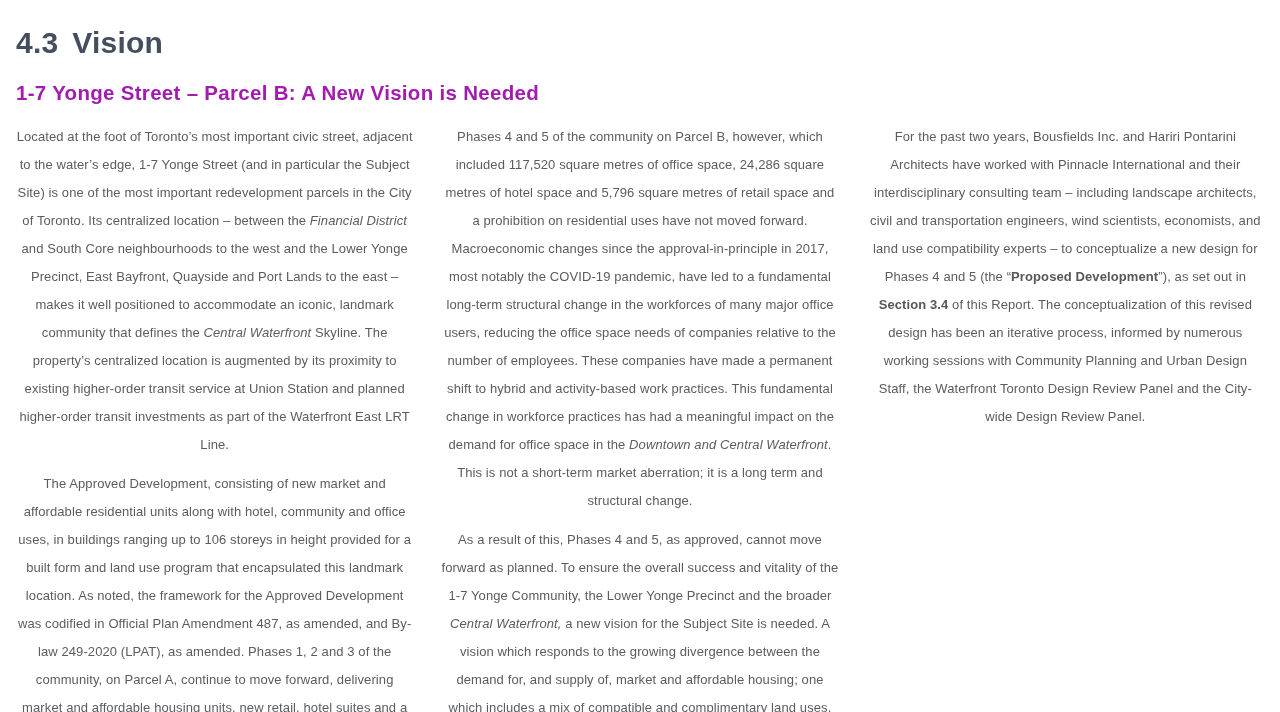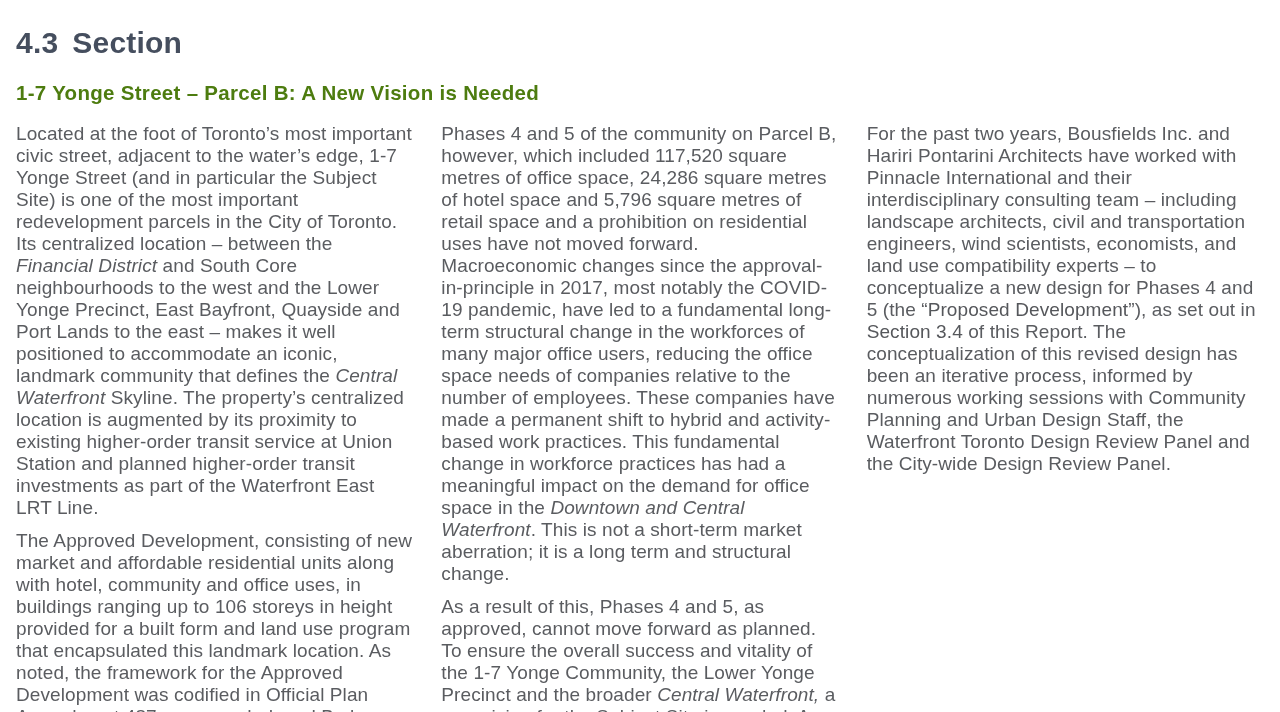--- a/index.html
+++ b/index.html
@@ -29,46 +29,46 @@
     letter-spacing: 0.2px;
   }
   h1.section-heading .section-number {
     margin-right: 14px;
   }
   h2.subsection-heading {
     margin: 22px 0 0 0;
     font-size: 20.5px;
     line-height: 1.2;
     font-weight: 700;
-    color: #4d7c0f;
+    color: #a21caf;
     letter-spacing: 0.3px;
   }
   .columns {
     margin-top: 17px;
     display: grid;
     grid-template-columns: repeat(3, 1fr);
     column-gap: 28px;
   }
   .col p {
     margin: 0 0 11px 0;
-    font-size: 19px;
-    line-height: 22px;
+    font-size: 13px;
+    line-height: 28px;
     color: #5a5c60;
     letter-spacing: 0.1px;
-    text-align: left;
+    text-align: center;
   }
   .col p span.it { font-style: italic; }
-  .col p span.bd { font-weight: 400; color: #55575b; }
+  .col p span.bd { font-weight: 700; color: #55575b; }
 </style>
 </head>
 <body>
 
 <main class="page">
   <h1 class="section-heading">
-    <span class="section-number">4.3</span><span>Section</span>
+    <span class="section-number">4.3</span><span>Vision</span>
   </h1>
   <h2 class="subsection-heading">1-7 Yonge Street – Parcel B: A New Vision is Needed</h2>
   <div class="columns">
     <div class="col">
         <p><span>Located at the foot of Toronto’s most important civic street, adjacent to the water’s edge, 1-7 Yonge Street (and in particular the Subject Site) is one of the most important redevelopment parcels in the City of Toronto. Its centralized location – between the </span><span class="it">Financial District</span><span> and South Core neighbourhoods to the west and the Lower Yonge Precinct, East Bayfront, Quayside and Port Lands to the east – makes it well positioned to accommodate an iconic, landmark community that defines the </span><span class="it">Central Waterfront</span><span> Skyline. The property’s centralized location is augmented by its proximity to existing higher-order transit service at Union Station and planned higher-order transit investments as part of the Waterfront East LRT Line.</span></p>
         <p><span>The Approved Development, consisting of new market and affordable residential units along with hotel, community and office uses, in buildings ranging up to 106 storeys in height provided for a built form and land use program that encapsulated this landmark location. As noted, the framework for the Approved Development was codified in Official Plan Amendment 487, as amended, and By-law 249-2020 (LPAT), as amended. Phases 1, 2 and 3 of the community, on Parcel A, continue to move forward, delivering market and affordable housing units, new retail, hotel suites and a 50,000 square foot community recreation centre.</span></p>
       </div>
     <div class="col">
         <p><span>Phases 4 and 5 of the community on Parcel B, however, which included 117,520 square metres of office space, 24,286 square metres of hotel space and 5,796 square metres of retail space and a prohibition on residential uses have not moved forward. Macroeconomic changes since the approval-in-principle in 2017, most notably the COVID-19 pandemic, have led to a fundamental long-term structural change in the workforces of many major office users, reducing the office space needs of companies relative to the number of employees. These companies have made a permanent shift to hybrid and activity-based work practices. This fundamental change in workforce practices has had a meaningful impact on the demand for office space in the </span><span class="it">Downtown and Central Waterfront</span><span>. This is not a short-term market aberration; it is a long term and structural change.</span></p>
         <p><span>As a result of this, Phases 4 and 5, as approved, cannot move forward as planned. To ensure the overall success and vitality of the 1-7 Yonge Community, the Lower Yonge Precinct and the broader </span><span class="it">Central Waterfront,</span><span> a new vision for the Subject Site is needed. A vision which responds to the growing divergence between the demand for, and supply of, market and affordable housing; one which includes a mix of compatible and complimentary land uses, which encourage 24-hour vitality and vibrancy, rather than relying on a singular land use program; one which includes taller building heights and iconic architecture to respond to recent approvals which have elevated the </span><span class="it">Central Waterfront</span><span> Skyline; one which is anchored in the creation of a spectacular public realm; and one which continues to provide for the development of 1-7 Yonge Street as a complete mixed-use and mixed-income community.</span></p>

